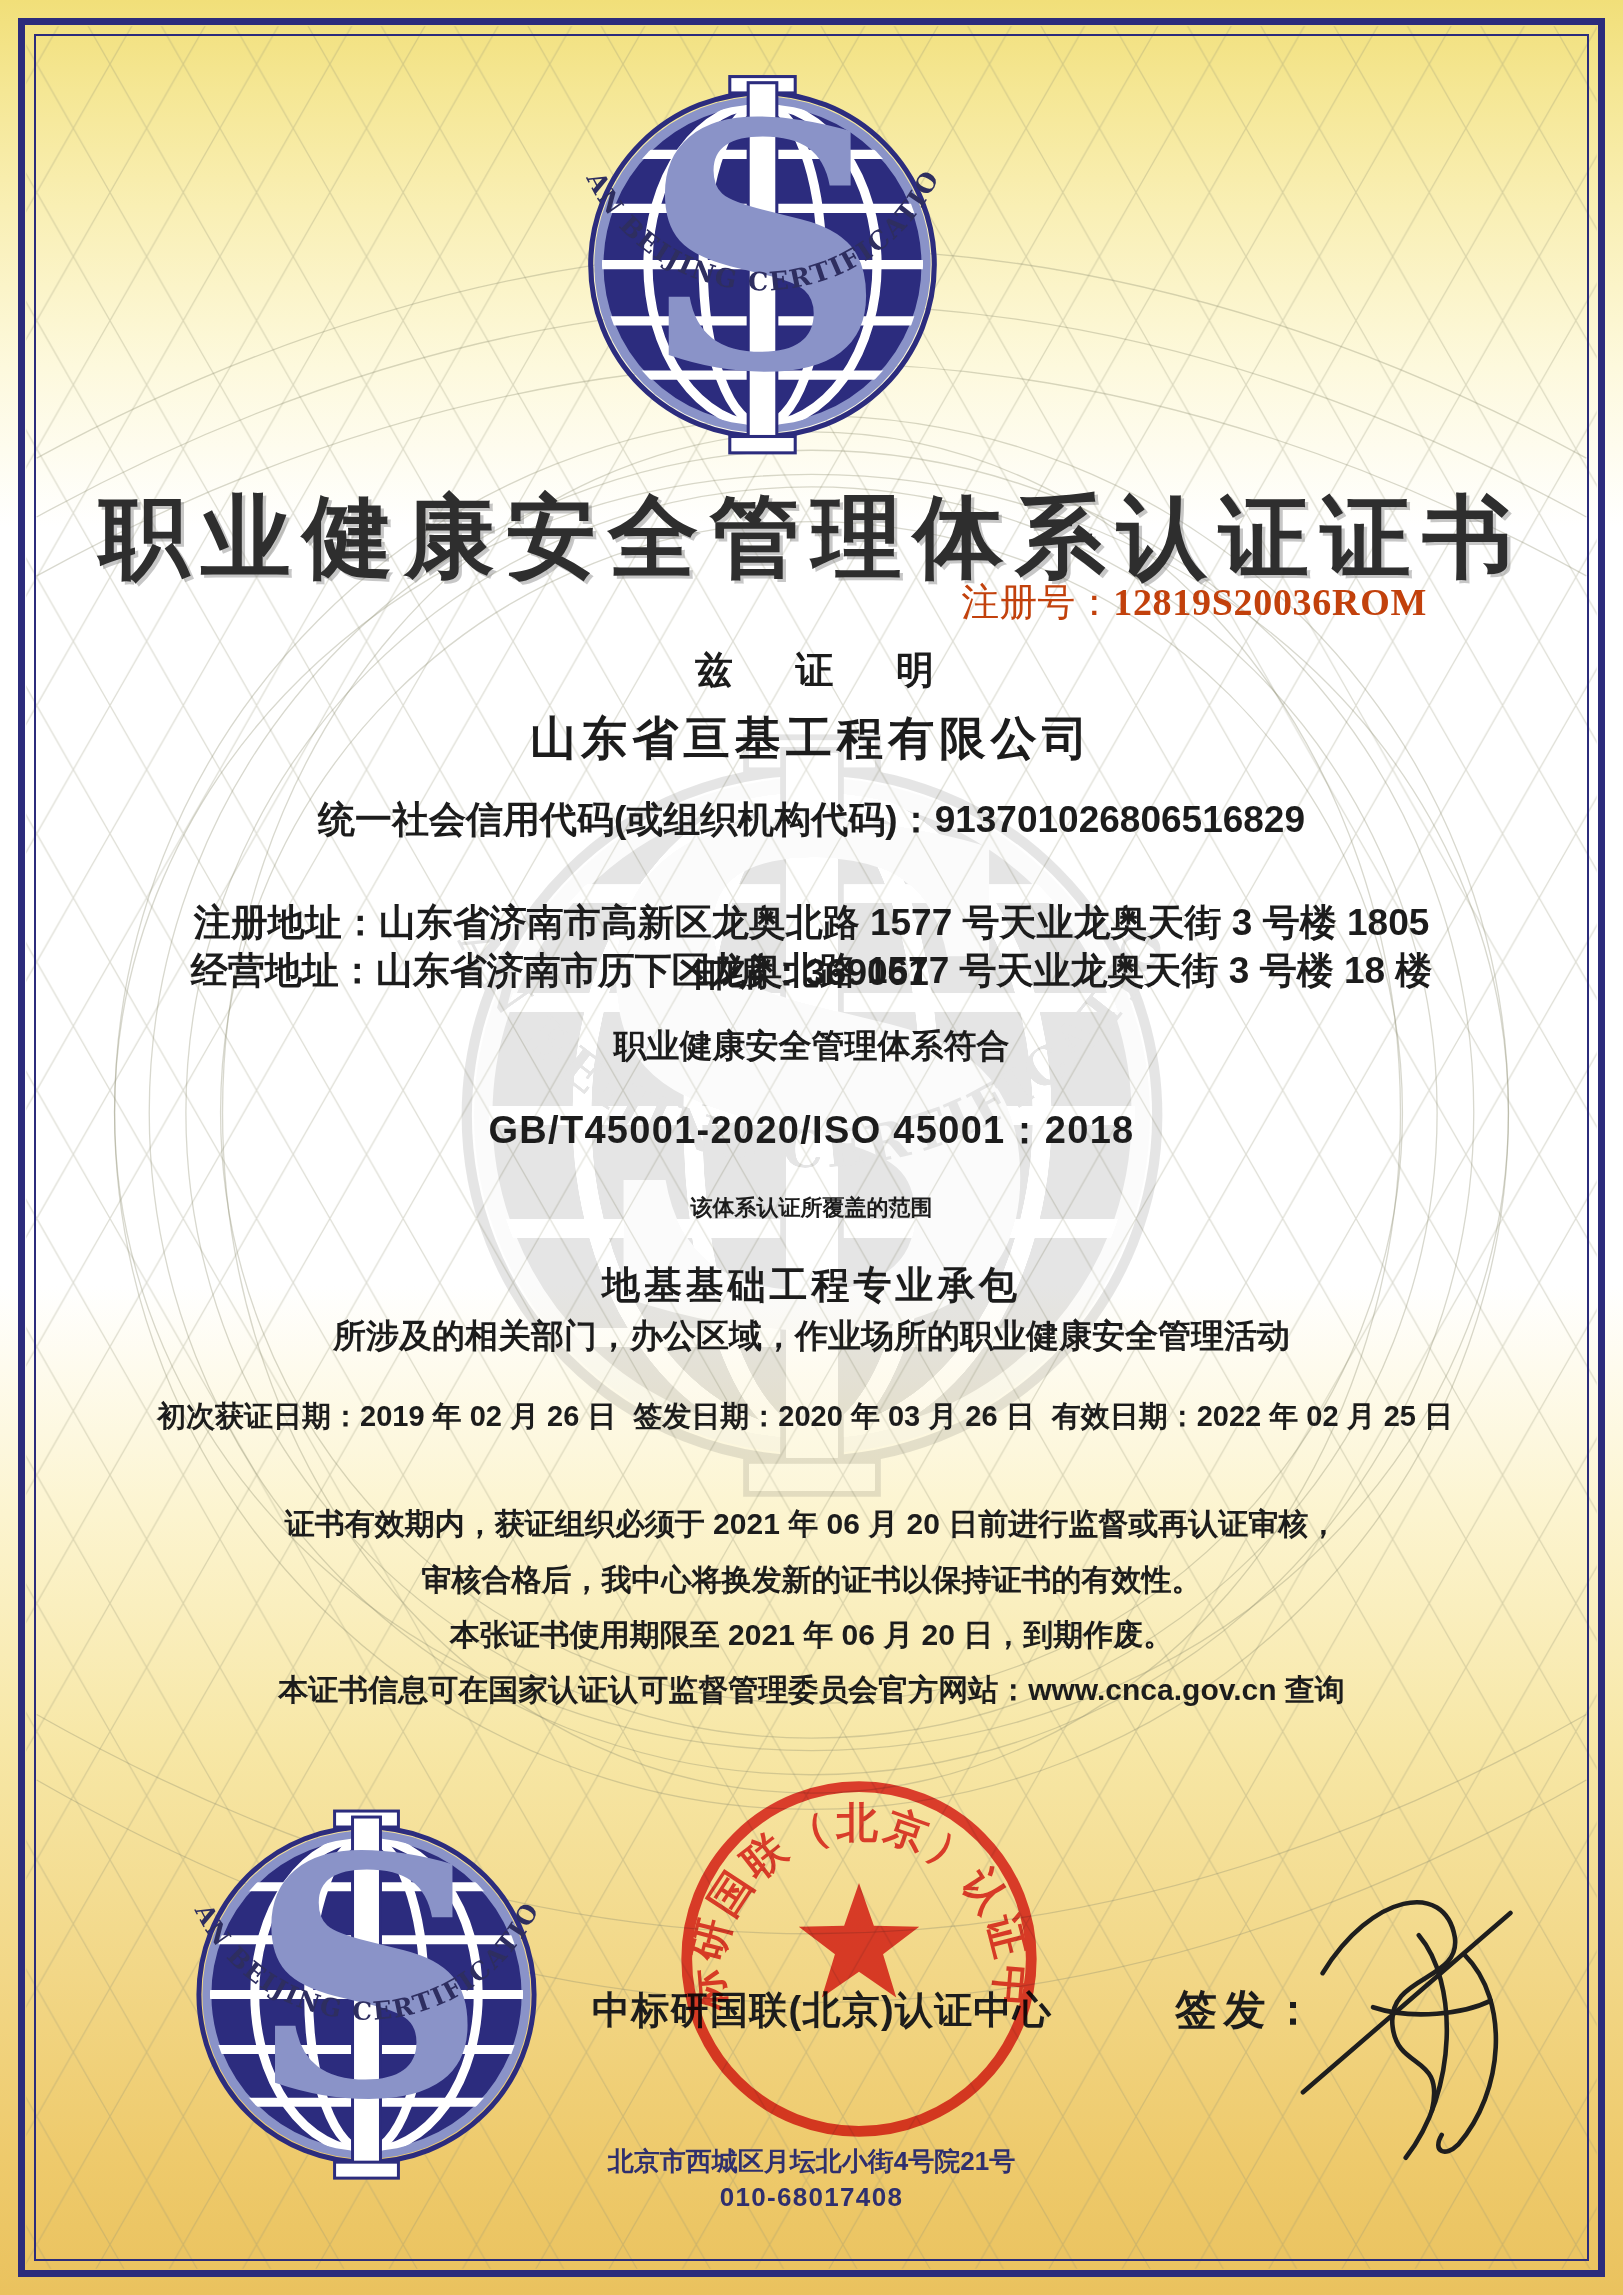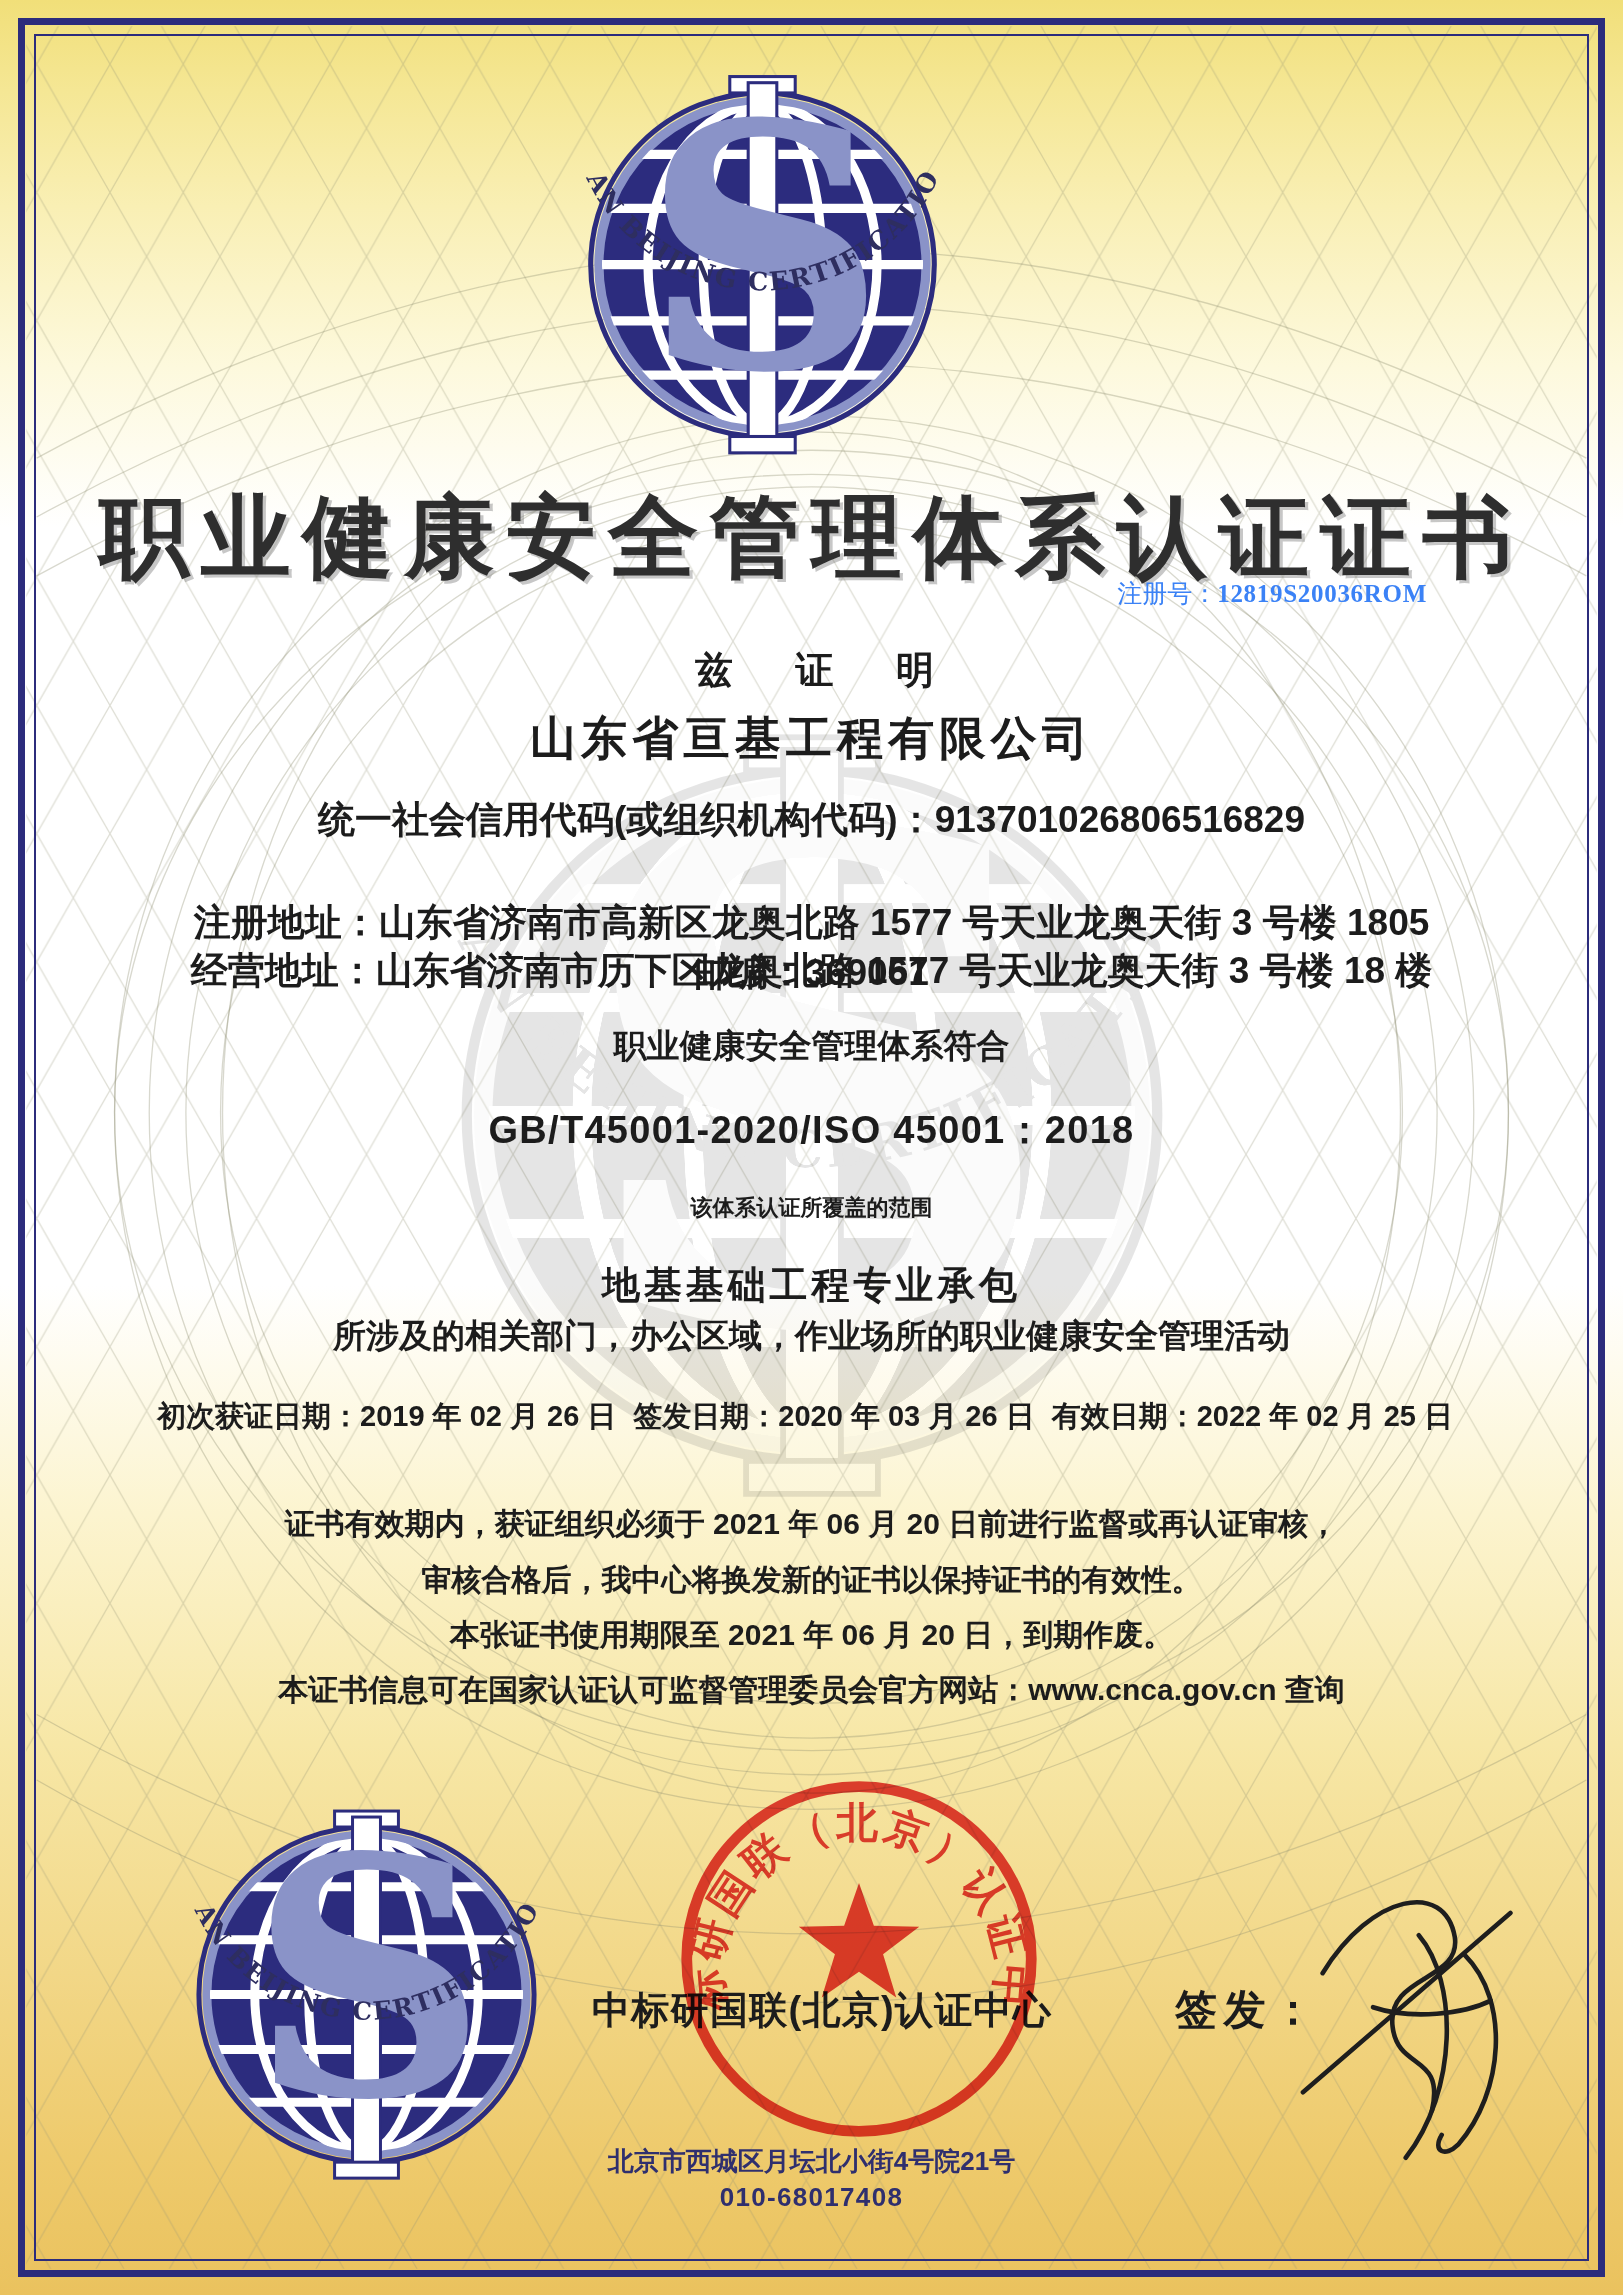--- a/index.html
+++ b/index.html
@@ -12,21 +12,21 @@
   }
   .abs{position:absolute;}
   .ctr{left:0;right:0;text-align:center;}
   .ink{color:#1c1c1c;}
   
   .frame-outer{top:18.3px;left:18.3px;right:18.3px;bottom:18.3px;border:7.9px solid #2c2c7c;}
   .frame-inner{top:34px;left:34px;right:34px;bottom:34px;border:2.6px solid #2c2c7c;}
   
   .title{top:477px;font-size:90px;font-weight:bold;letter-spacing:11.8px;color:#2e2e2e;
          text-shadow:3.3px 3.3px 0 rgba(130,130,130,0.45);white-space:nowrap;}
-  .regno{top:577px;right:196px;font-size:25px;color:#3b82f6;white-space:nowrap;}
+  .regno{top:577px;right:196px;font-size:38px;color:#c2410c;white-space:nowrap;}
   .regno .num{font-family:"Liberation Serif","DejaVu Serif",serif;font-weight:bold;letter-spacing:0.7px;}
   .certify{top:645px;font-size:38px;letter-spacing:26px;font-weight:600;padding-left:32px;}
   .company{top:708px;font-size:46px;font-weight:bold;letter-spacing:5.2px;}
   .codeline{top:795px;font-size:37px;font-weight:bold;}
   .addrline{font-size:37px;font-weight:bold;white-space:nowrap;margin-top:48px;}
   .regaddr{top:850px;}
   .bizaddr{top:898px;}
   .postline{top:948px;font-size:37px;font-weight:bold;}
   .conform{top:1024px;font-size:33px;font-weight:600;}
   .standard{top:1105px;font-size:38px;font-weight:bold;letter-spacing:1.3px;}

